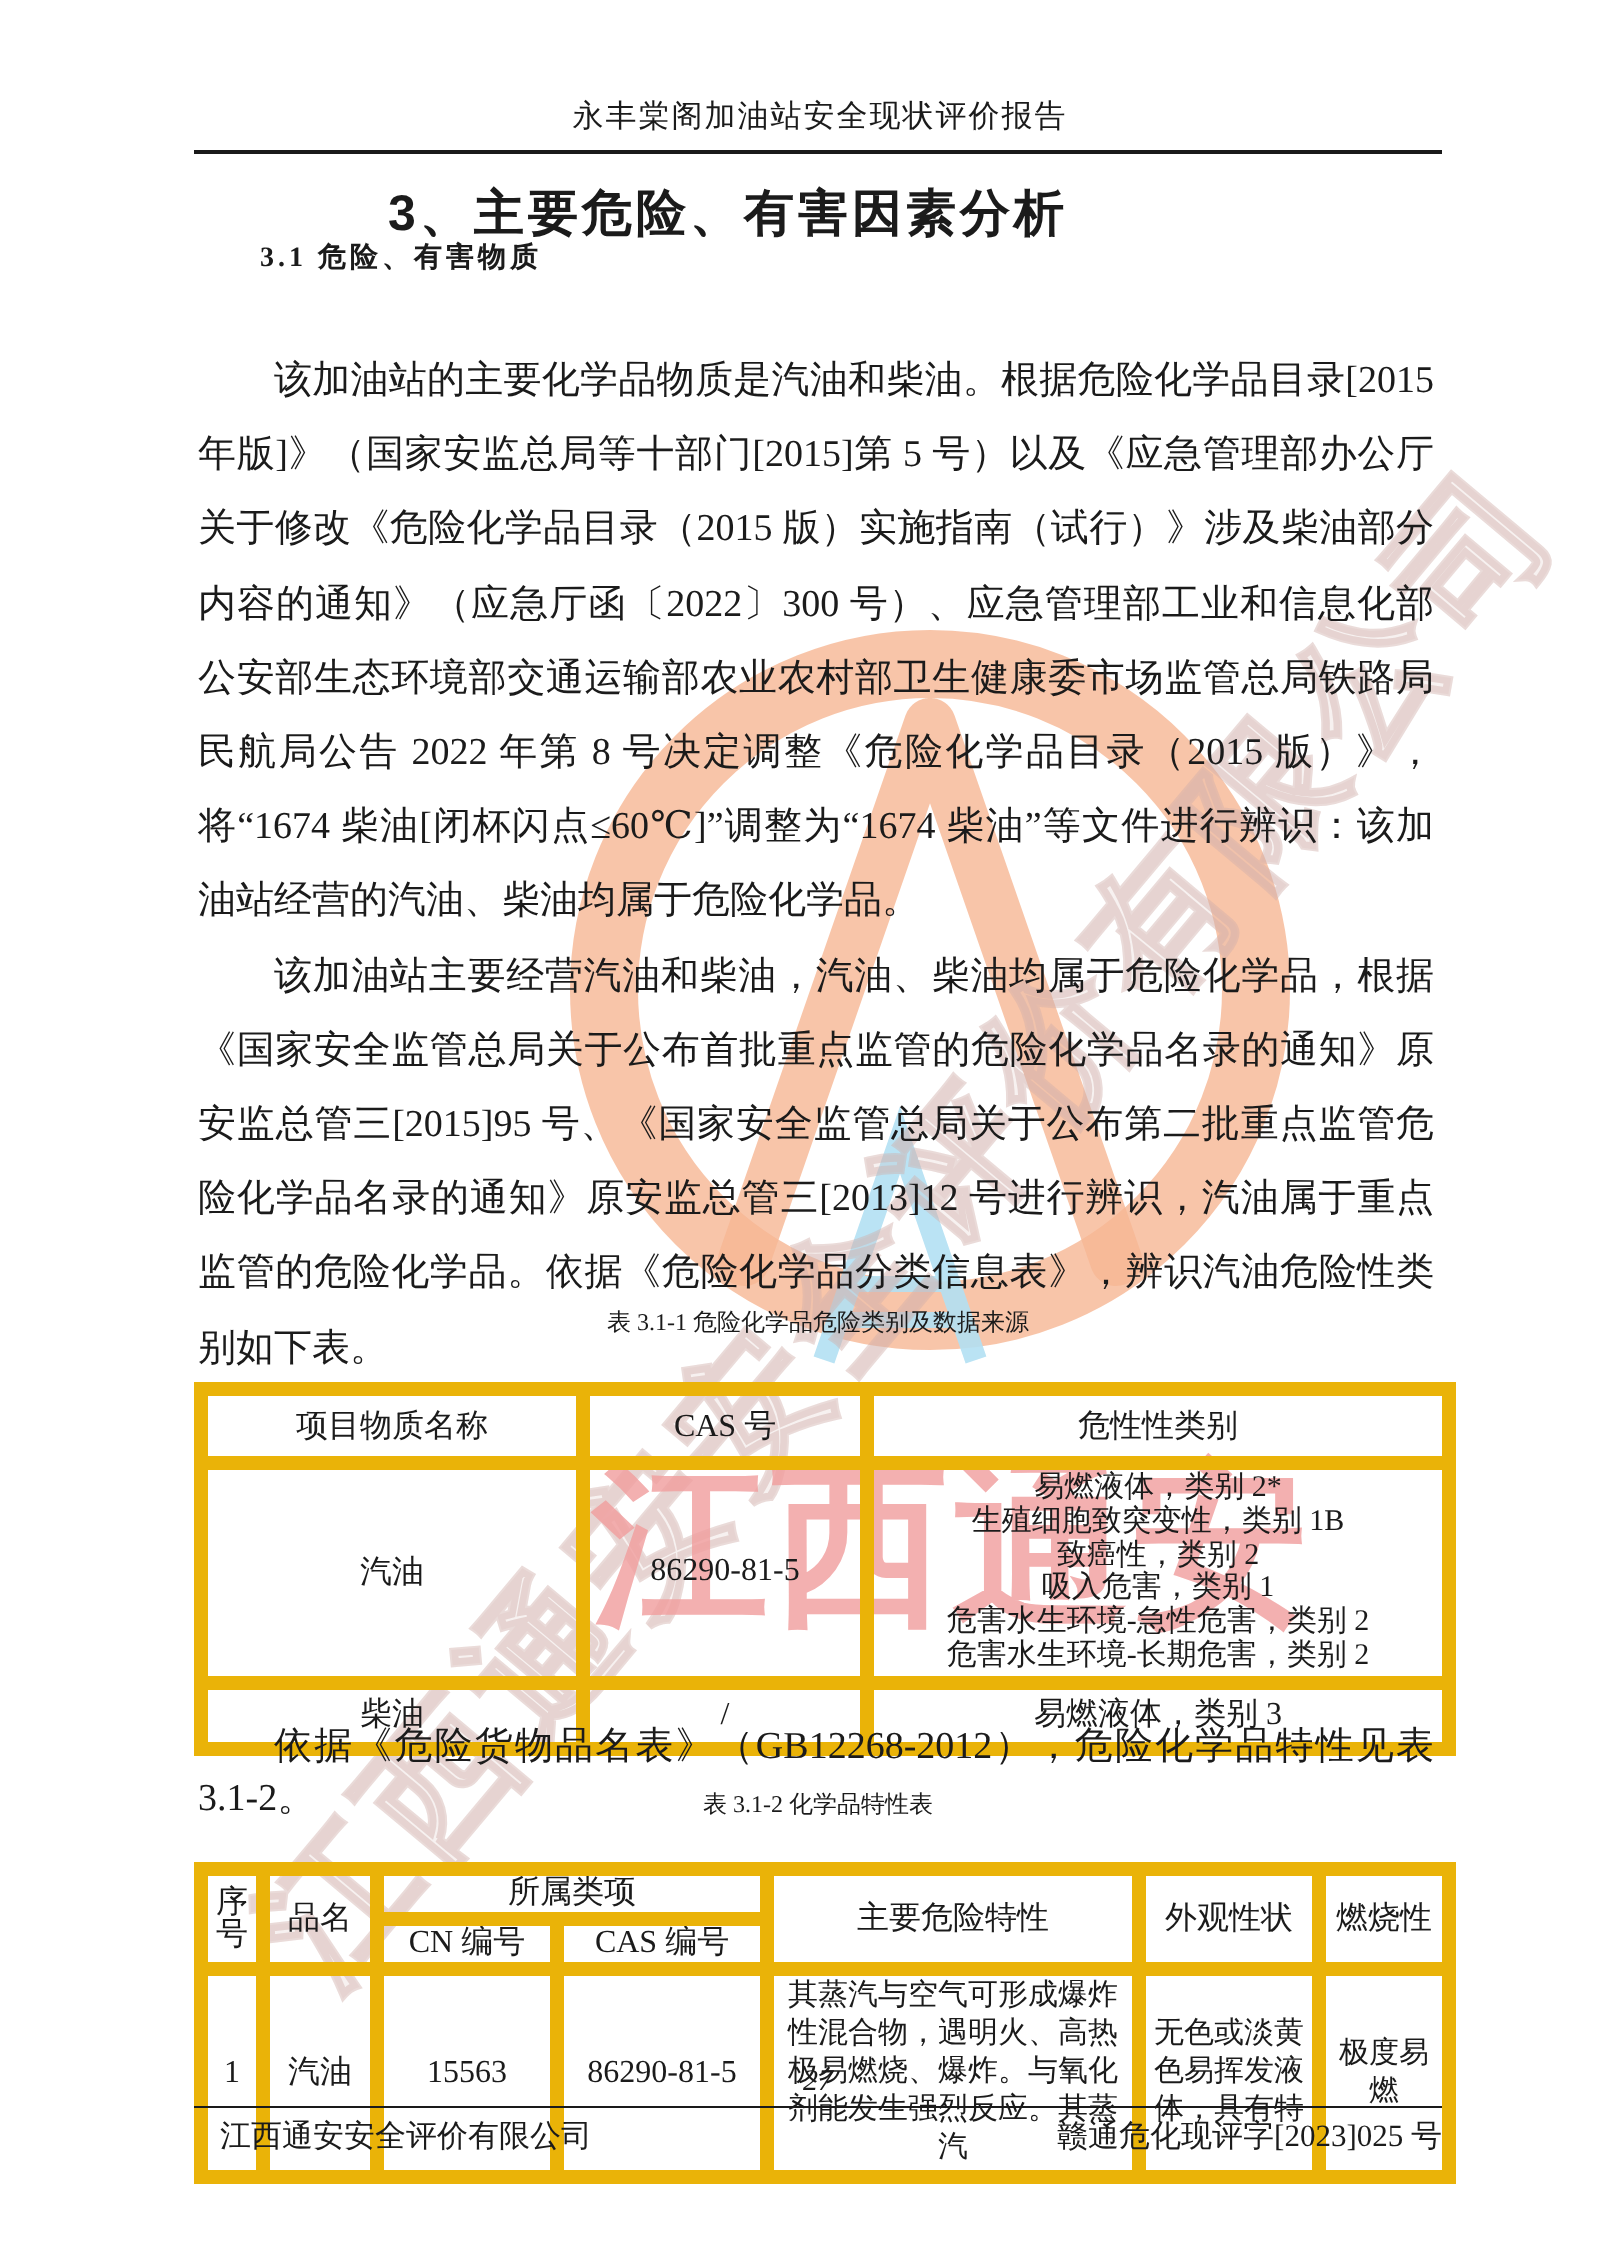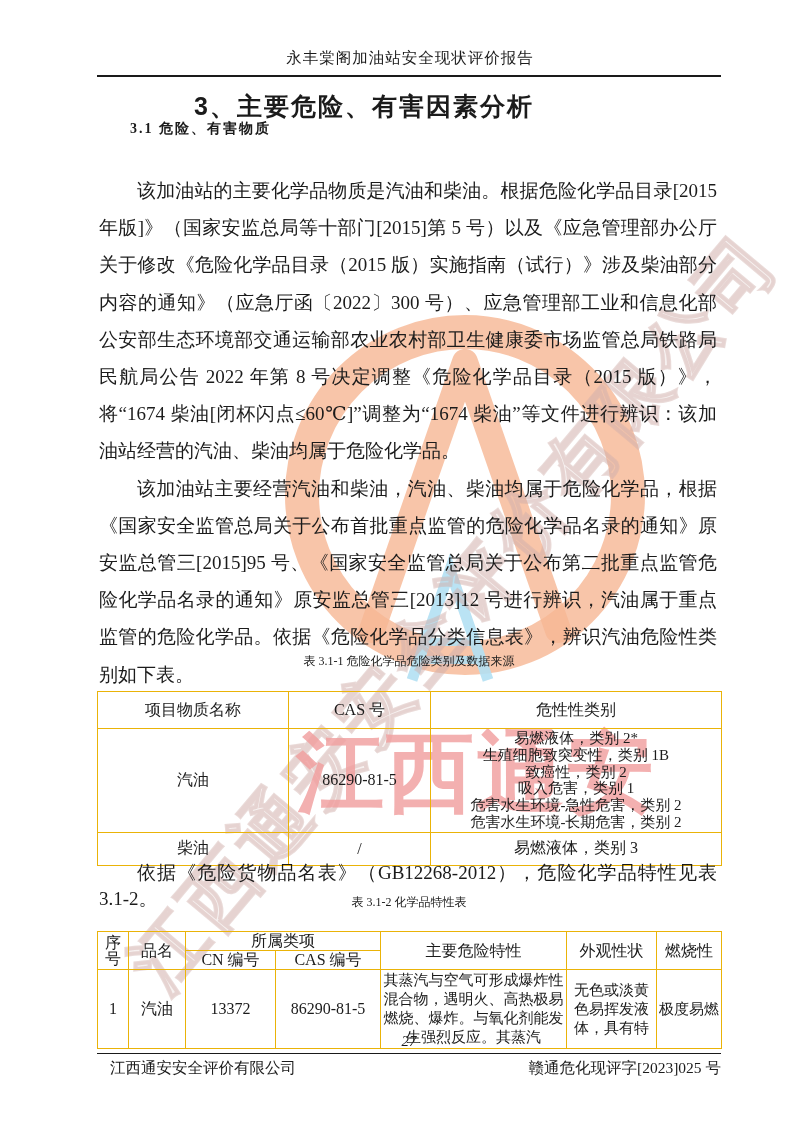--- a/index.html
+++ b/index.html
@@ -56,21 +56,21 @@
     font-size:12px;
   }
   .caption-1 { top:653px; }
   .caption-2 { top:894px; }
   table.doc-table {
     position:absolute; left:97px; width:624px;
     border-collapse:collapse; table-layout:fixed;
     font-size:16px; text-align:center;
   }
   table.doc-table th, table.doc-table td {
-    border:1px solid #eab308; font-weight:normal;
+    border:7px solid #eab308; font-weight:normal;
     padding:1px 2px; vertical-align:middle; overflow:hidden;
   }
   .table-1 { top:691px; }
   .table-1 .hazard-line { font-size:15px; line-height:16.8px; }
   .table-2 { top:931px; font-size:15px; }
   .table-2 th { line-height:16px; }
   .table-2 .wrap-cell { font-size:15px; line-height:19px; }
   .note-para {
     position:absolute; top:860px; left:99px; width:618px;
     font-size:19px; text-indent:2em; text-align:justify;
@@ -179,21 +179,21 @@
         <th rowspan="2">外观性状</th>
         <th rowspan="2">燃烧性</th>
       </tr>
       <tr style="height:18px;">
         <th>CN 编号</th>
         <th>CAS 编号</th>
       </tr>
       <tr style="height:60px;">
         <td>1</td>
         <td>汽油</td>
-        <td>13372</td>
+        <td>15563</td>
         <td>86290-81-5</td>
         <td class="wrap-cell">其蒸汽与空气可形成爆炸性混合物，遇明火、高热极易燃烧、爆炸。与氧化剂能发生强烈反应。其蒸汽</td>
         <td class="wrap-cell">无色或淡黄色易挥发液体，具有特</td>
         <td class="wrap-cell">极度易燃</td>
       </tr>
     </tbody>
       </table>
 
     <div class="page-number">27</div>
     <div class="footer-rule"></div>

